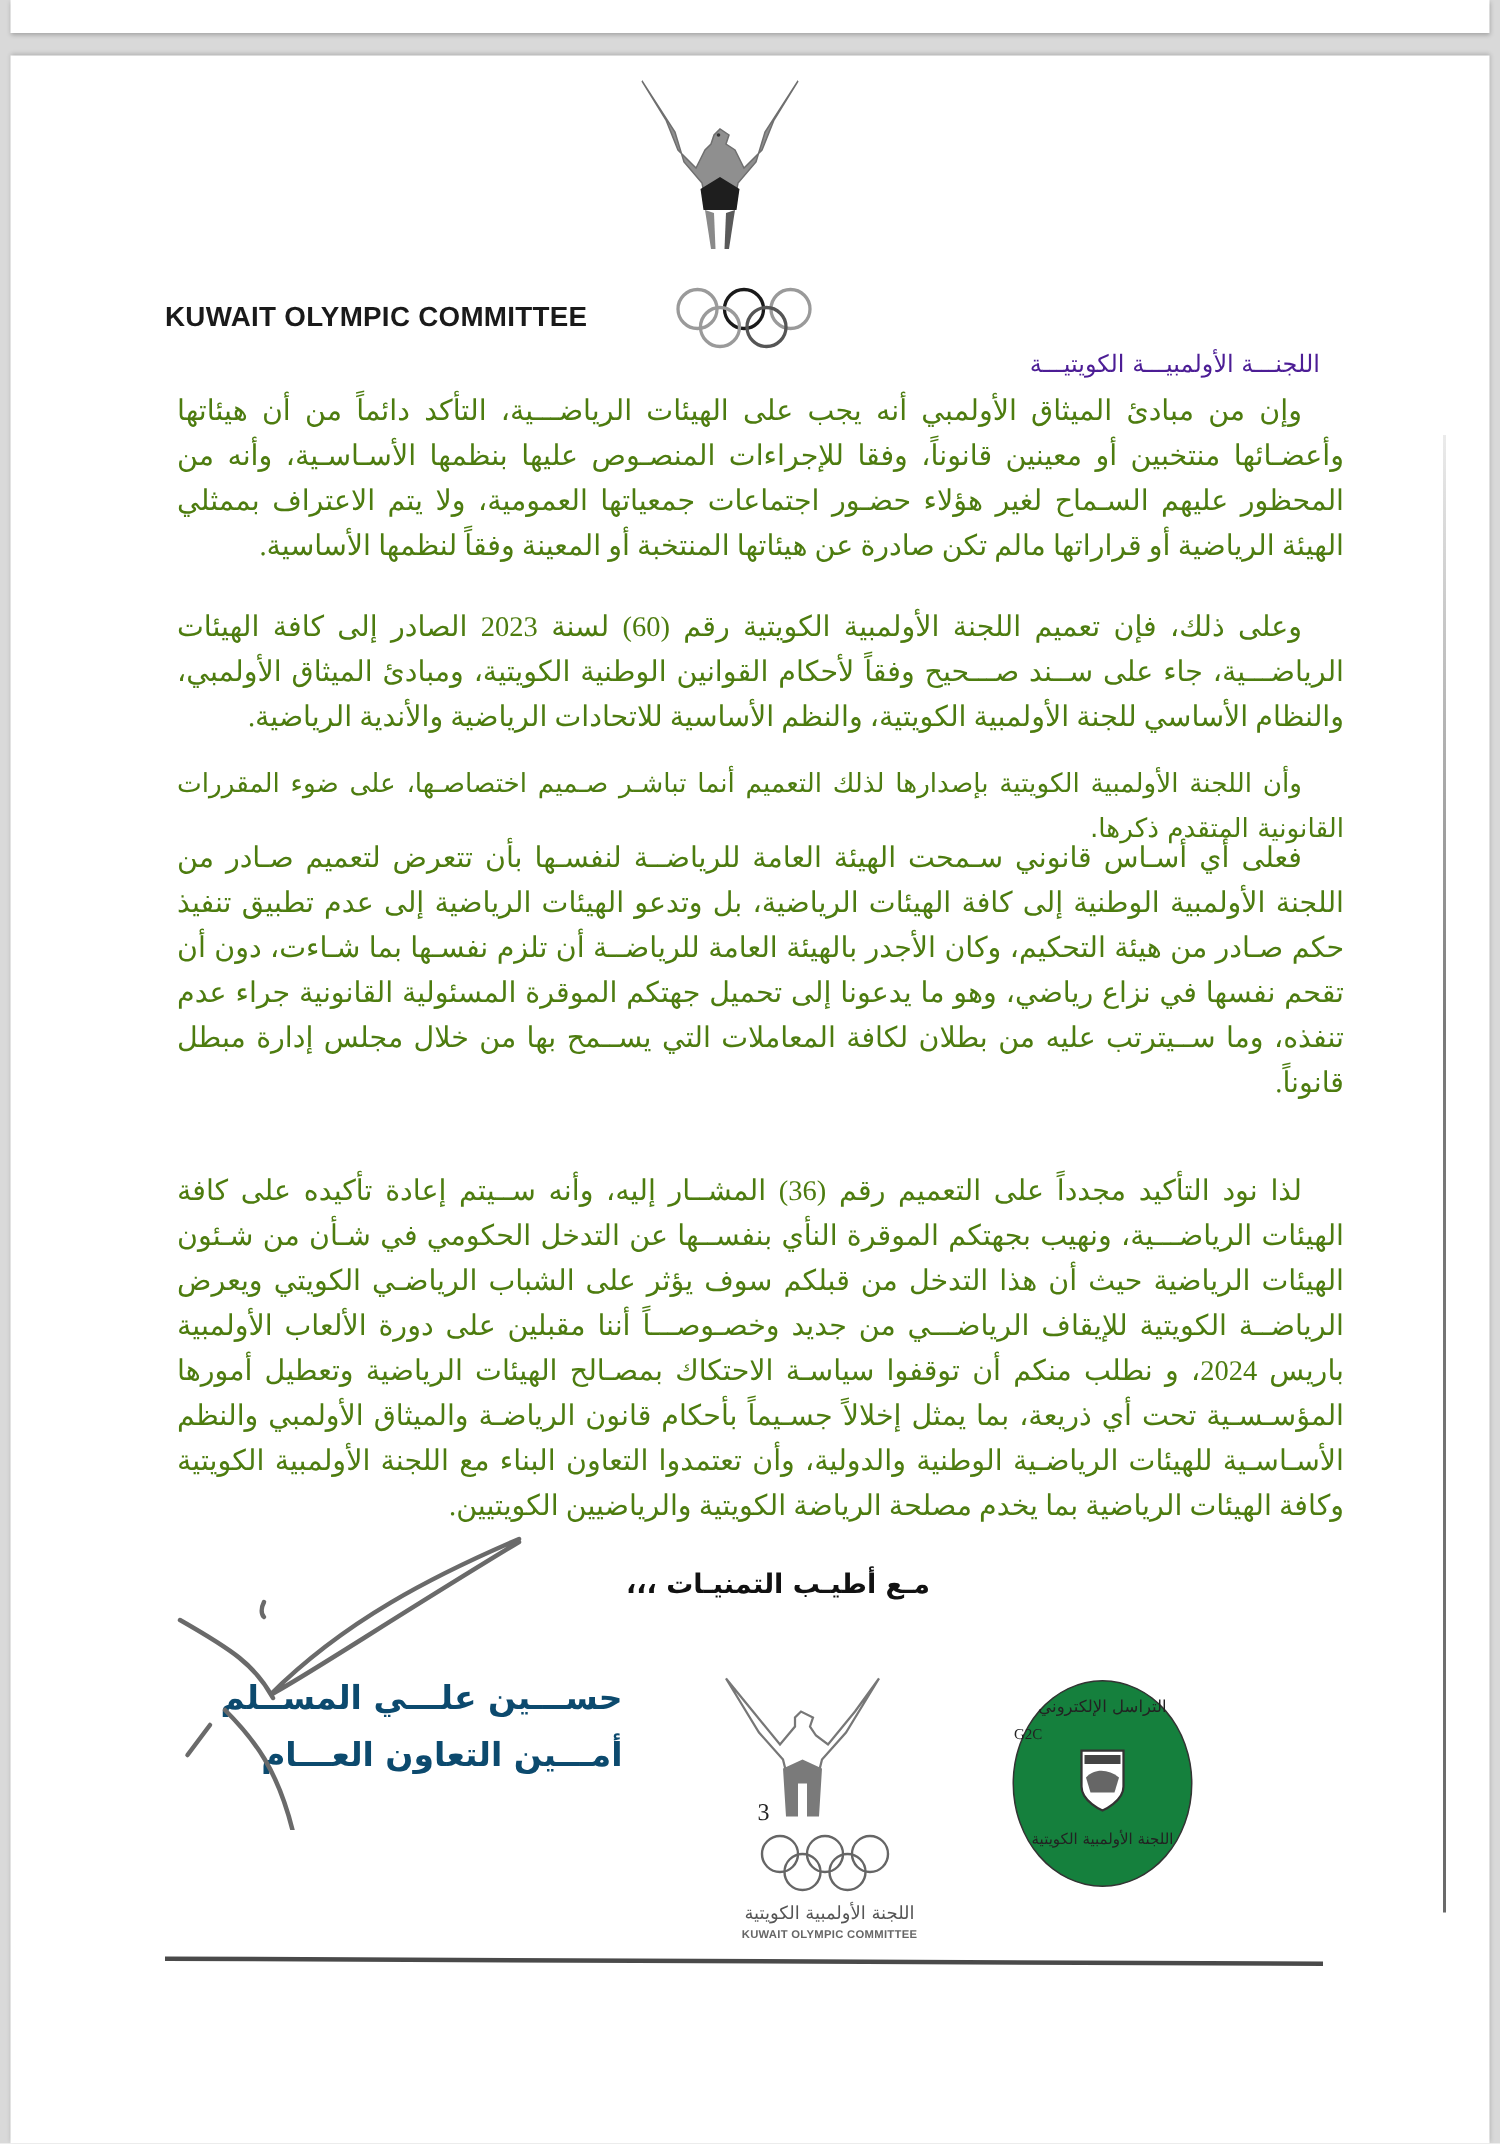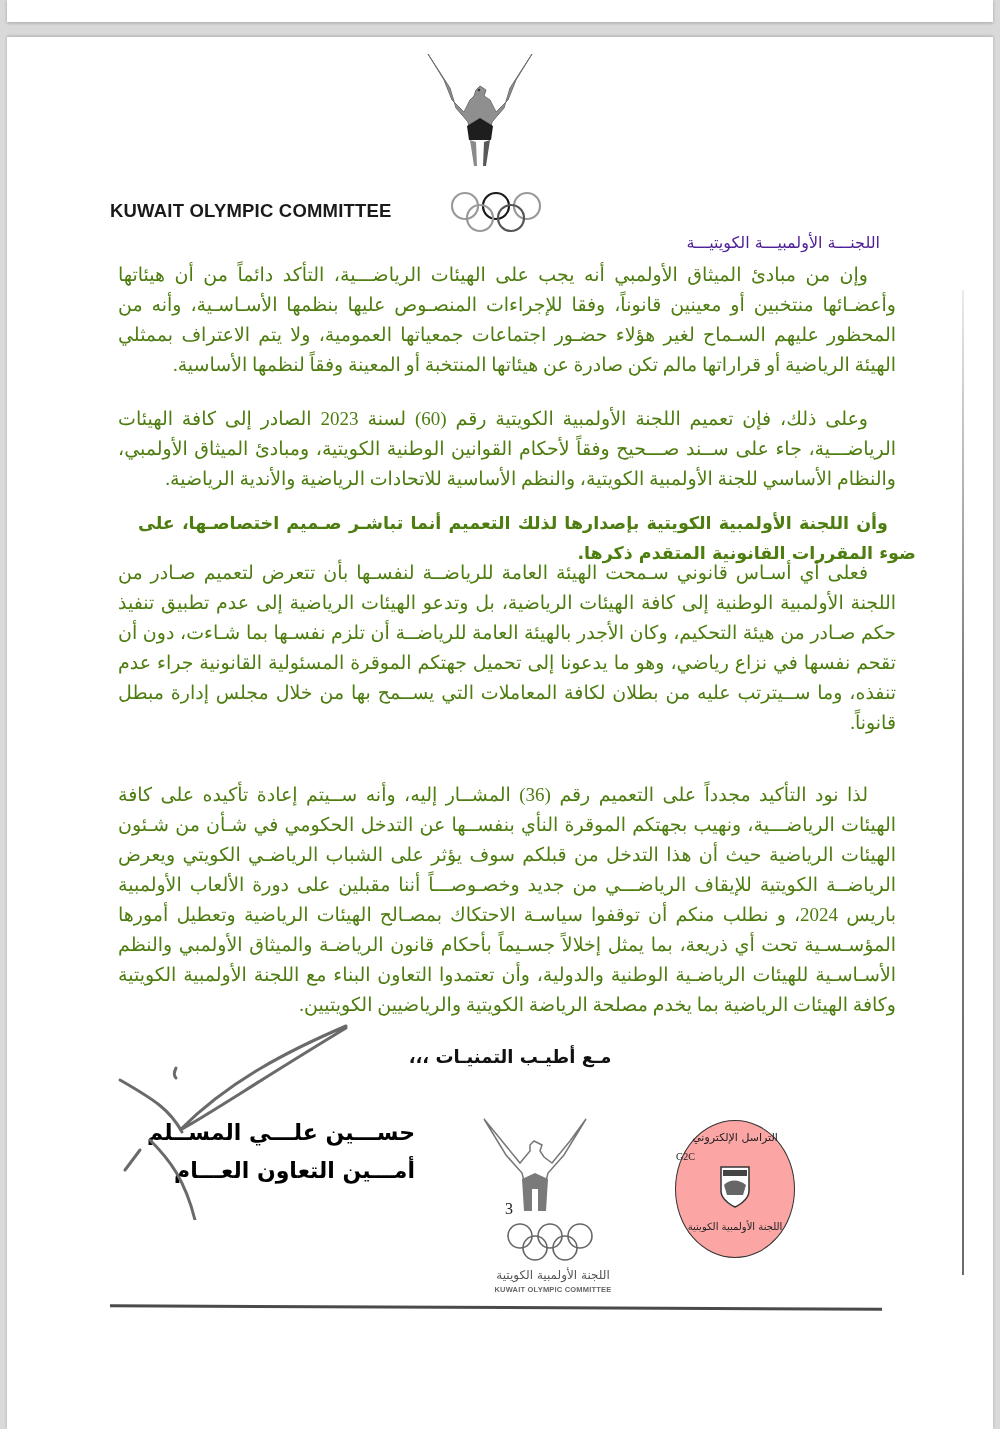--- a/index.html
+++ b/index.html
@@ -33,28 +33,28 @@
       position: absolute; right: 120px; top: 196px; direction: rtl;
       font-family: "DejaVu Sans", sans-serif; font-size: 16px; color: #4c1d95; margin-top: 37px;
     }
     
     .body-text {
       position: absolute; left: 118px; width: 778px; direction: rtl; text-align: justify;
       font-family: "Liberation Serif", "DejaVu Serif", serif;
       font-size: 19px; line-height: 30px; color: #4d7c0f;
     }
     .body-text p { margin: 0; text-indent: 28px; }
-    .bold { font-weight: bold; font-family: "DejaVu Sans", sans-serif; font-size: 17.5px; margin-left: 20px; }
+    .bold { font-weight: normal; font-family: "DejaVu Sans", sans-serif; font-size: 17.5px; }
     .closing {
-      position: absolute; left: 400px; top: 1046px; width: 220px; text-align: center;
+      position: absolute; left: 400px; top: 1046px; width: 220px; text-align: right;
       direction: rtl; font-family: "DejaVu Sans", sans-serif; font-weight: bold; font-size: 18px; color: #111;
     }
     .sig-name, .sig-title {
       position: absolute; right: 585px; direction: rtl;
-      font-family: "DejaVu Sans", sans-serif; font-weight: bold; font-size: 22px; color: #000000;
+      font-family: "DejaVu Sans", sans-serif; font-weight: bold; font-size: 22px; color: #0c4a6e;
       letter-spacing: 1px;
     }
     .sig-name { top: 1120px; }
     .sig-title { top: 1158px; }
     .signature { position: absolute; left: 110px; top: 1020px; width: 400px; height: 200px; pointer-events: none; }
     .footer-emblem { position: absolute; left: 480px; top: 1115px; width: 110px; height: 100px; }
     .page-number {
       position: absolute; left: 505px; top: 1200px;
       font-family: "Liberation Serif", serif; font-size: 16px; color: #222;
     }
@@ -62,21 +62,21 @@
     .footer-ar {
       position: absolute; left: 478px; top: 1268px; width: 150px; text-align: center; direction: rtl;
       font-family: "DejaVu Sans", sans-serif; font-size: 12px; color: #555;
     }
     .footer-en {
       position: absolute; left: 478px; top: 1285px; width: 150px; text-align: center;
       font-family: "Liberation Sans", sans-serif; font-weight: bold; font-size: 7.5px; color: #666; letter-spacing: 0.2px;
     }
     .stamp {
       position: absolute; left: 675px; top: 1120px; width: 118px; height: 136px;
-      border: 1.5px solid #333; border-radius: 50%; background: #fca5a5;
+      border: 1.5px solid #333; border-radius: 50%; background: #15803d;
     }
     .stamp-top {
       position: absolute; left: 0; top: 10px; width: 100%; text-align: center; direction: rtl;
       font-family: "DejaVu Sans", sans-serif; font-size: 11px; color: #222;
     }
     .stamp-code {
       position: absolute; left: 0; top: 30px; width: 100%; text-align: left;
       font-family: "Liberation Serif", serif; font-size: 10px; color: #222;
     }
     .stamp-crest { position: absolute; left: 43px; top: 44px; width: 32px; height: 44px; }

